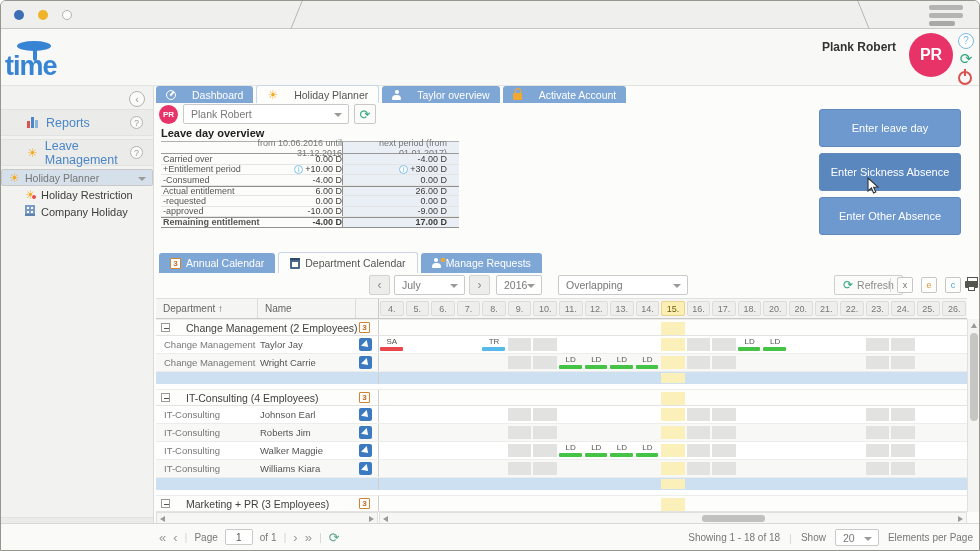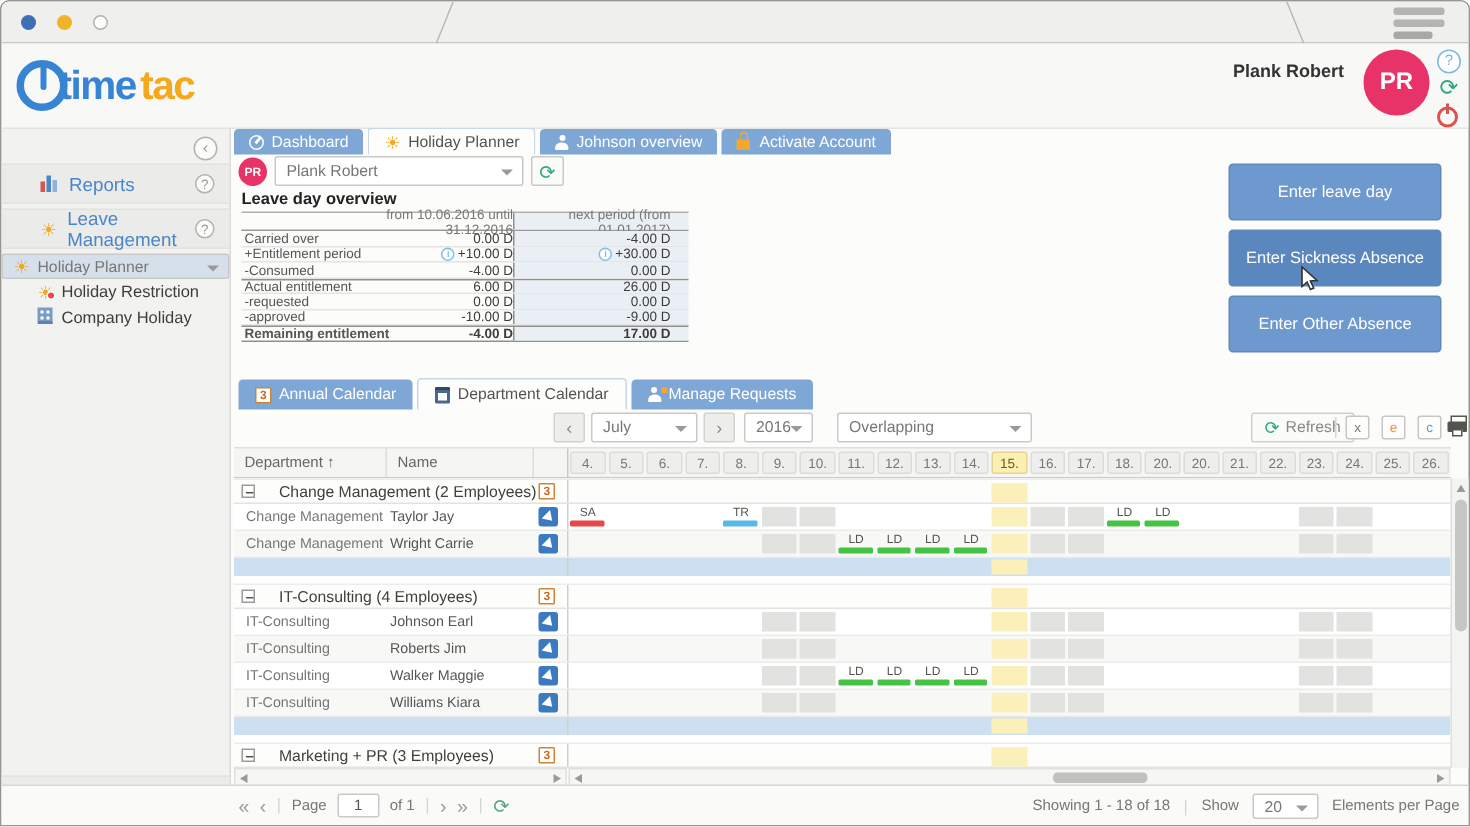--- a/index.html
+++ b/index.html
@@ -15,21 +15,21 @@
   .dot.w{left:61px;background:#fdfdfc;border:1px solid #b2b2b0;}
   .tab-edge{position:absolute;top:0;height:28px;width:1px;background:#b6b6b4;}
   .tab-edge.l{left:295px;transform:skewX(-22deg);}
   .tab-edge.r{left:862px;transform:skewX(22deg);}
   .burger{position:absolute;left:928px;top:4px;width:34px;}
   .burger span{display:block;height:5px;border-radius:2px;background:#b4b4b2;margin-bottom:3px;}
   .burger span:last-child{width:26px;background:#a8a8a6;}
 
   
   .app-header{position:absolute;left:0;top:28px;width:100%;height:57px;background:#f8f8f6;border-bottom:1px solid #e3e3e1;}
-  .logo{position:absolute;left:10px;top:5px;height:46px;display:flex;align-items:center;}
+  .logo{position:absolute;left:10px;top:12px;height:46px;display:flex;align-items:center;flex-direction:column;}
   .logo .clock{position:relative;width:34px;height:34px;border:5px solid #3884d4;border-radius:50%;}
   .logo .clock i{position:absolute;left:11px;top:-4px;width:4px;height:19px;background:#3884d4;border-radius:2px;}
   .logo .blue{color:#3884d4;font-size:27px;font-weight:bold;letter-spacing:-1px;margin-left:-6px;}
   .logo .orange{color:#f5a81c;font-size:27px;font-weight:bold;letter-spacing:-1px;margin-left:3px;}
   .user-name{position:absolute;left:770px;top:11px;width:125px;text-align:right;font-weight:bold;font-size:12px;color:#333;}
   .avatar-lg{position:absolute;left:908px;top:4px;width:44px;height:44px;border-radius:50%;background:#e73368;
              color:#fff;font-weight:bold;font-size:16px;display:flex;align-items:center;justify-content:center;}
   .hdr-ic{position:absolute;left:957px;width:16px;height:16px;text-align:center;line-height:14px;}
   .q-ic{border:1px solid #79b8e4;color:#79b8e4;border-radius:50%;font-size:10px;background:#fff;}
   .refresh-ic{color:#2fa878;font-size:15px;line-height:16px;}
@@ -59,21 +59,21 @@
   .sun-dot i{position:absolute;left:6px;top:5px;width:6px;height:6px;background:#e8474b;border-radius:50%;border:1px solid #fff;}
   .bldg{display:inline-block;width:10px;height:11px;background:#7a9cc4;
         box-shadow:inset 0 -2px 0 #5d82ad,inset 2px 0 0 #fff0;position:relative;}
   .bldg i{position:absolute;left:2px;top:2px;width:2px;height:2px;background:#fff;box-shadow:4px 0 0 #fff,0 4px 0 #fff,4px 4px 0 #fff;}
   .gear{color:#5a5a58;font-size:13px;line-height:13px;}
   .settings-band{position:absolute;left:0;bottom:6px;width:100%;height:27px;background:#ebebe9;
                  border-top:1px solid #e2e2e0;display:flex;align-items:center;padding-left:26px;}
 
   
   .main-tabs{position:absolute;left:155px;top:84px;display:flex;align-items:flex-end;}
-  .mtab{height:17px;display:flex;align-items:center;gap:5px;padding:0 10px;margin-right:3px;background:#7fa7d6;
+  .mtab{height:17px;display:flex;align-items:center;gap:16px;padding:0 10px;margin-right:3px;background:#7fa7d6;
         border-radius:3px 3px 0 0;color:#fff;font-size:10.5px;white-space:nowrap;}
   .mtab.active{background:#fdfdfc;color:#55554f;border:1px solid #c9d6e5;border-bottom:none;height:18px;}
   .i-gauge{width:10px;height:10px;border:1.5px solid #fff;border-radius:50%;position:relative;}
   .i-gauge i{position:absolute;left:4px;top:0px;width:1.5px;height:5px;background:#fff;transform:rotate(40deg);}
   .i-person{width:9px;height:10px;position:relative;}
   .i-person:before{content:"";position:absolute;left:2.5px;top:0;width:4px;height:4px;border-radius:50%;background:#fff;}
   .i-person:after{content:"";position:absolute;left:0;bottom:0;width:9px;height:5px;border-radius:4px 4px 1px 1px;background:#fff;}
   .i-lock{width:10px;height:10px;position:relative;}
   .i-lock:before{content:"";position:absolute;left:2px;top:-2px;width:4px;height:5px;border:1.5px solid #f0a830;border-bottom:none;border-radius:4px 4px 0 0;}
   .i-lock:after{content:"";position:absolute;left:0;top:3px;width:9px;height:7px;background:#f0a830;border-radius:1px;}
@@ -289,21 +289,21 @@
           <i></i>
         </span>
       <span>Dashboard</span>
     </div>
     <div class="mtab active">
       <span class="sun">☀</span>
       <span>Holiday Planner</span>
     </div>
     <div class="mtab">
       <span class="i-person"></span>
-      <span>Johnson overview</span>
+      <span>Taylor overview</span>
     </div>
     <div class="mtab">
       <span class="i-lock"></span>
       <span>Activate Account</span>
     </div>
   </div>
 
   <div class="avatar-sm">PR</div>
   <div class="sel user-sel">
     <span>Plank Robert</span>

